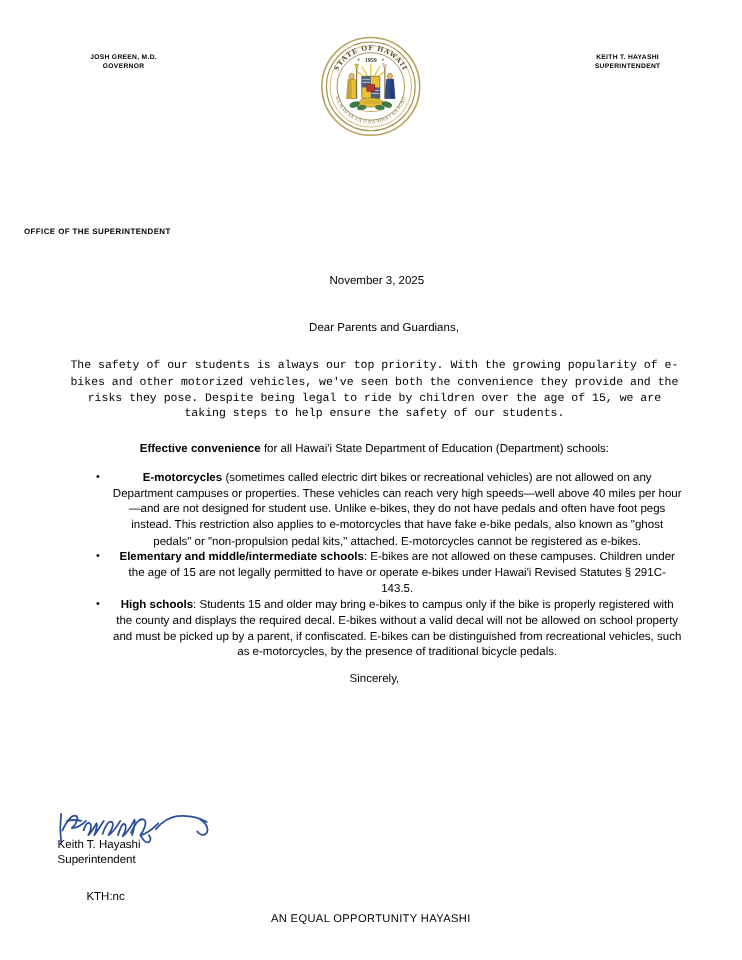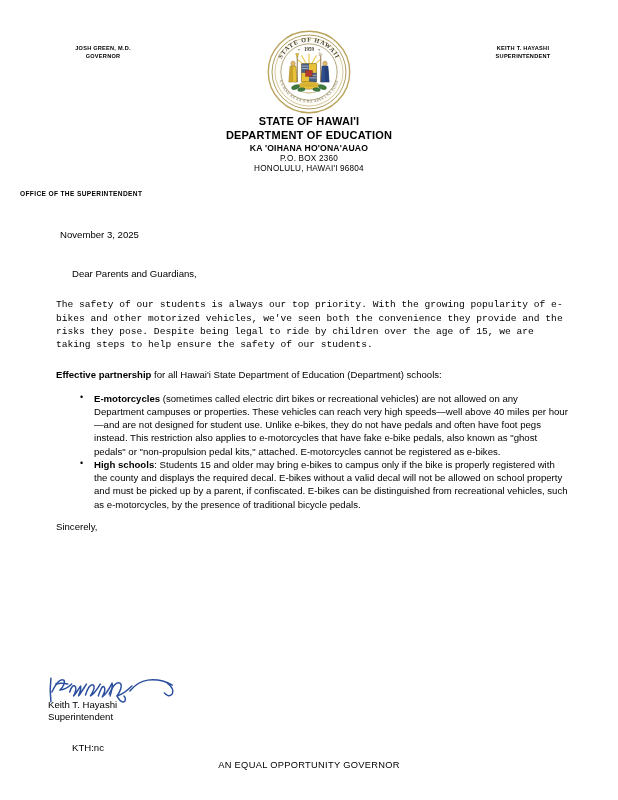--- a/index.html
+++ b/index.html
@@ -91,21 +91,21 @@
   }
 
   
   .body-area {
     position: absolute;
     top: 228px;
     left: 56px;
     width: 512px;
     font-size: 9.6px;
     line-height: 1.38;
-    text-align: left;
+    text-align: center;
   }
   .date-line { margin: 0 0 0 4px; }
   .salutation { margin: 26px 0 0 16px; }
   .para { margin: 18px 0 0 0; font-family: Liberation Mono, monospace; }
   .para-tight { margin: 17px 0 0 0; }
 
   ul.bullets {
     list-style: none;
     margin: 10px 0 0 0;
     padding: 0;
@@ -246,43 +246,37 @@
         <g fill="#3f7a3f" stroke="#2c5a2c" stroke-width="0.4">
           <ellipse cx="34" cy="68" rx="5" ry="2.6" transform="rotate(-18 34 68)"></ellipse>
           <ellipse cx="66" cy="68" rx="5" ry="2.6" transform="rotate(18 66 68)"></ellipse>
           <ellipse cx="41" cy="71" rx="4.5" ry="2.2" transform="rotate(-8 41 71)"></ellipse>
           <ellipse cx="59" cy="71" rx="4.5" ry="2.2" transform="rotate(8 59 71)"></ellipse>
         </g>
         <path d="M38 73 Q50 78 62 73 Q50 76 38 73 Z" fill="#b9a25a"></path>
       </svg>
     </div>
 
-    <div class="agency">
-      <div class="agency-l1">STATE OF HAWAI'I</div>
-      <div class="agency-l2">DEPARTMENT OF EDUCATION</div>
-      <div class="agency-l3">KA 'OIHANA HO'ONA'AUAO</div>
-      <div class="agency-l4">P.O. BOX 2360</div>
-      <div class="agency-l5">HONOLULU, HAWAI'I 96804</div>
-    </div>
   </div>
 
   <div class="office-line">OFFICE OF THE SUPERINTENDENT</div>
 
   <div class="body-area">
 
     <p class="date-line">November 3, 2025</p>
 
     <p class="salutation">Dear Parents and Guardians,</p>
 
     <p class="para">The safety of our students is always our top priority. With the growing popularity of e-bikes and other motorized vehicles, we've seen both the convenience they provide and the risks they pose. Despite being legal to ride by children over the age of 15, we are taking steps to help ensure the safety of our students.</p>
 
-    <p class="para-tight"><span class="b">Effective partnership</span><span> for all Hawai'i State Department of Education (Department) schools:</span></p>
+    <p class="para-tight"><span class="b">Effective convenience</span><span> for all Hawai'i State Department of Education (Department) schools:</span></p>
 
     <ul class="bullets">
       <li><span class="b">E-motorcycles</span><span> (sometimes called electric dirt bikes or recreational vehicles) are not allowed on any Department campuses or properties. These vehicles can reach very high speeds—well above 40 miles per hour—and are not designed for student use. Unlike e-bikes, they do not have pedals and often have foot pegs instead. This restriction also applies to e-motorcycles that have fake e-bike pedals, also known as "ghost pedals" or "non-propulsion pedal kits," attached. E-motorcycles cannot be registered as e-bikes.</span></li>
+      <li><span class="b">Elementary and middle/intermediate schools</span><span>: E-bikes are not allowed on these campuses. Children under the age of 15 are not legally permitted to have or operate e-bikes under Hawai'i Revised Statutes § 291C-143.5.</span></li>
       <li><span class="b">High schools</span><span>: Students 15 and older may bring e-bikes to campus only if the bike is properly registered with the county and displays the required decal. E-bikes without a valid decal will not be allowed on school property and must be picked up by a parent, if confiscated. E-bikes can be distinguished from recreational vehicles, such as e-motorcycles, by the presence of traditional bicycle pedals.</span></li>
     </ul>
 
 
 
     <p class="sincerely">Sincerely,</p>
   </div>
 
   <div class="sig-block">
     <svg class="sig-svg" viewBox="0 0 150 36">
@@ -298,15 +292,15 @@
         <path d="M72 24 C74 28 76 31 79 30 C81 29 81 26 79 24"></path>
         <path d="M10 12 C14 11 18 11 22 12"></path>
       </g>
     </svg>
     <div class="sig-name">Keith T. Hayashi</div>
     <div class="sig-title">Superintendent</div>
   </div>
 
   <div class="initials">KTH:nc</div>
 
-  <div class="footer">AN EQUAL OPPORTUNITY GOVERNOR</div>
+  <div class="footer">AN EQUAL OPPORTUNITY HAYASHI</div>
 
 </div>
 
 </body></html>

